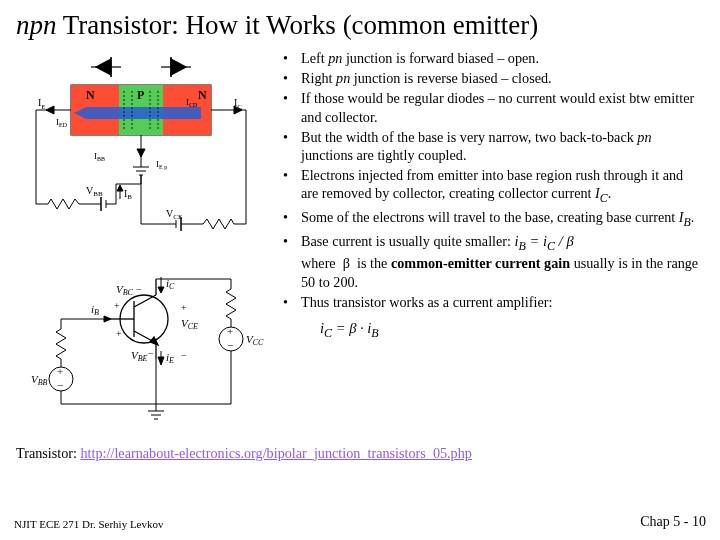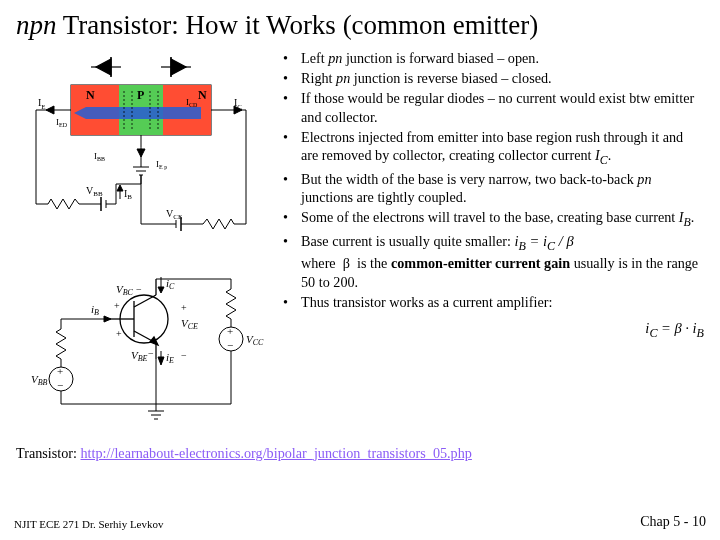--- a/index.html
+++ b/index.html
@@ -32,21 +32,21 @@
   }
   .footer-right {
     position: absolute; right: 14px; bottom: 10px;
     font-size: 14px; color: #000;
   }
   
   .fig { width: 250px; margin-bottom: 6px; }
   .fig2 { width: 250px; margin-top: 6px; }
   svg text { font-family: "Times New Roman", Times, serif; }
   .eqimg { font-style: italic; font-family:'Times New Roman',serif; font-size:14.5px; }
-  .centered-eq { text-align:right; padding: 6px 0 0 40px; }
+  .centered-eq { text-align:left; padding: 6px 0 0 40px; }
 </style>
 </head>
 <body>
 
 <div class="slide">
   <h1>
     <span class="italic">npn</span><span> Transistor: How it Works </span><span>(common emitter)</span>
   </h1>
 
   <div class="content">
@@ -237,24 +237,24 @@
         <li>
             <span>Left <i>pn</i> junction is forward biased – open.</span>
           </li>
         <li>
             <span>Right <i>pn</i> junction is reverse biased – closed.</span>
           </li>
         <li>
             <span>If those would be regular diodes – no current would exist btw emitter and collector.</span>
           </li>
         <li>
+            <span>But the width of the base is very narrow, two back-to-back <i>pn</i> junctions are tightly coupled.</span>
+          </li>
+        <li>
             <span>Electrons injected from emitter into base region rush through it and are removed by collector, creating collector current <i>I<sub>C</sub></i>.</span>
-          </li>
-        <li>
-            <span>But the width of the base is very narrow, two back-to-back <i>pn</i> junctions are tightly coupled.</span>
           </li>
         <li>
             <span>Some of the electrons will travel to the base, creating base current <i>I<sub>B</sub></i>.</span>
           </li>
         <li>
             <span>Base current is usually quite smaller: <span class="eqimg">i<sub>B</sub> = i<sub>C</sub> / β</span><br>where &nbsp;<span class="greek">β</span>&nbsp; is the <b>common-emitter current gain</b> usually is in the range 50 to 200.</span>
           </li>
         <li>
             <span>Thus transistor works as a current amplifier:</span>
           </li>

